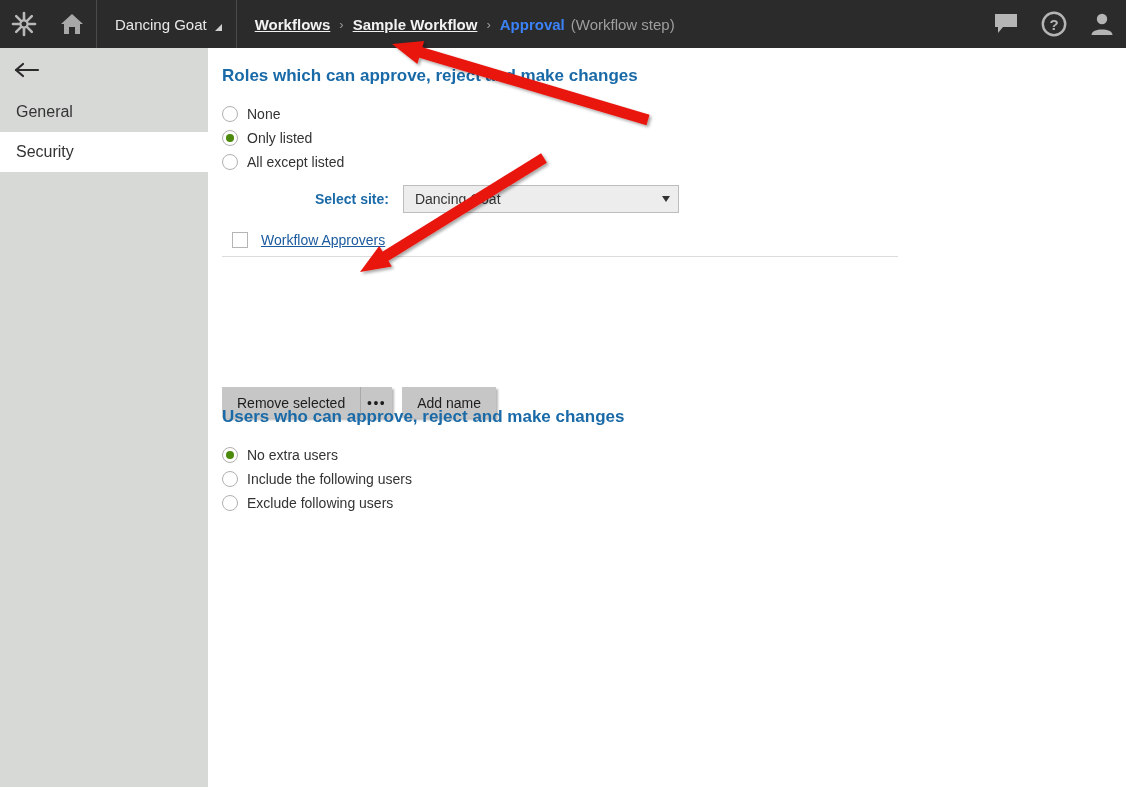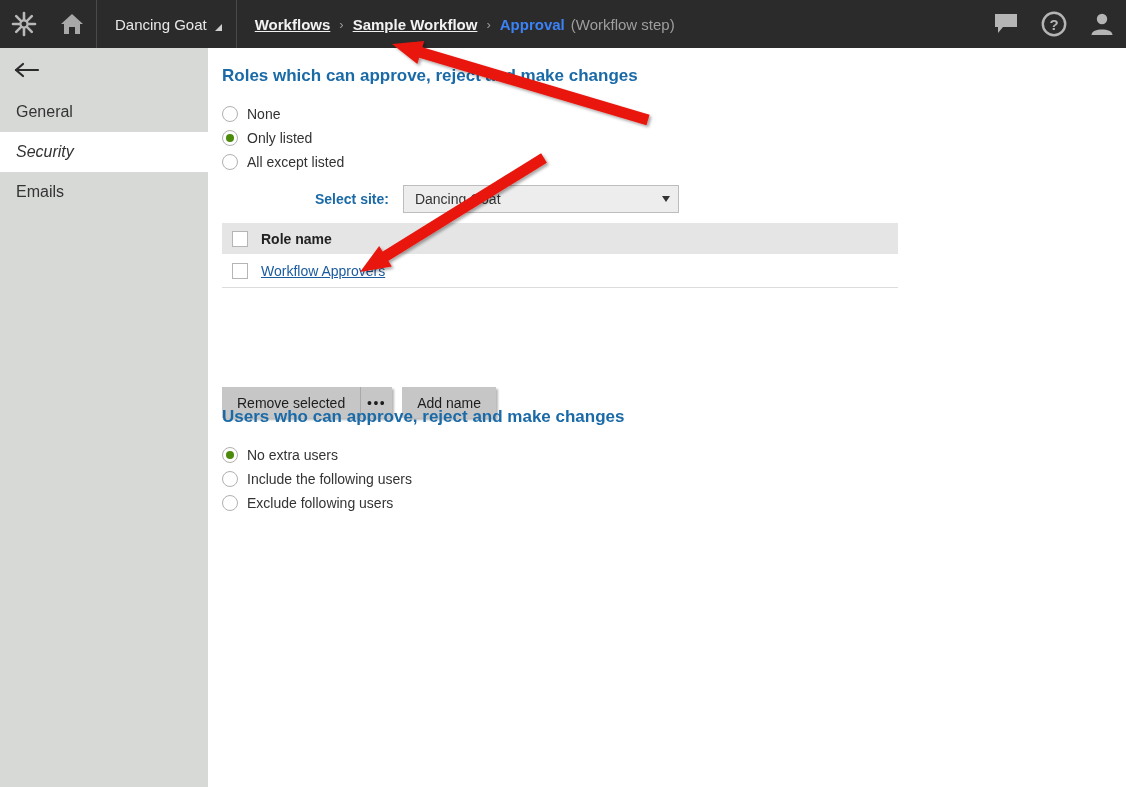--- a/index.html
+++ b/index.html
@@ -71,21 +71,21 @@
   }
   .sb-back {
     height: 44px; display: flex; align-items: center;
     padding-left: 14px; cursor: pointer;
   }
   .sb-item {
     height: 40px; display: flex; align-items: center;
     padding-left: 16px; font-size: 16px; color: #333;
     cursor: pointer;
   }
-  .sb-item.active { background: #ffffff; font-style: italic; }
+  .sb-item.active { background: #ffffff; }
 
   
   #main {
     position: absolute; top: 48px; left: 208px;
     width: 918px; height: 739px;
     background: #ffffff;
   }
   .sec-title {
     color: #1a6aa8; font-size: 17px; font-weight: 700;
     margin: 0; padding: 0;
@@ -253,23 +253,20 @@
         <polyline points="9,2 2,8 9,14"></polyline>
       </g>
     </svg>
   </div>
   <div class="sb-item">
     <span>General</span>
   </div>
   <div class="sb-item active">
     <span>Security</span>
   </div>
-  <div class="sb-item">
-    <span>Emails</span>
-  </div>
 </div>
 
 <div id="main">
 
   <h2 id="title-roles" class="sec-title">Roles which can approve, reject and make changes</h2>
 
   <div class="radio-row" style="left:14px; top:58px;">
     <span class="radio"></span>
     <span>None</span>
   </div>
@@ -284,24 +281,20 @@
 
   <div class="site-row">
     <span class="site-label">Select site:</span>
     <div class="sel" id="site-select">
       <span>Dancing Goat</span>
       <span class="caret"></span>
     </div>
   </div>
 
   <div id="roles-table">
-    <div class="thead">
-      <span class="cbx"></span>
-      <span class="th-label">Role name</span>
-    </div>
     <div class="trow">
       <span class="cbx"></span>
       <span class="cell-link">Workflow Approvers</span>
     </div>
   </div>
 
 
   <div class="btnbar">
     <div class="btn-group">
       <button class="btn">Remove selected</button>

